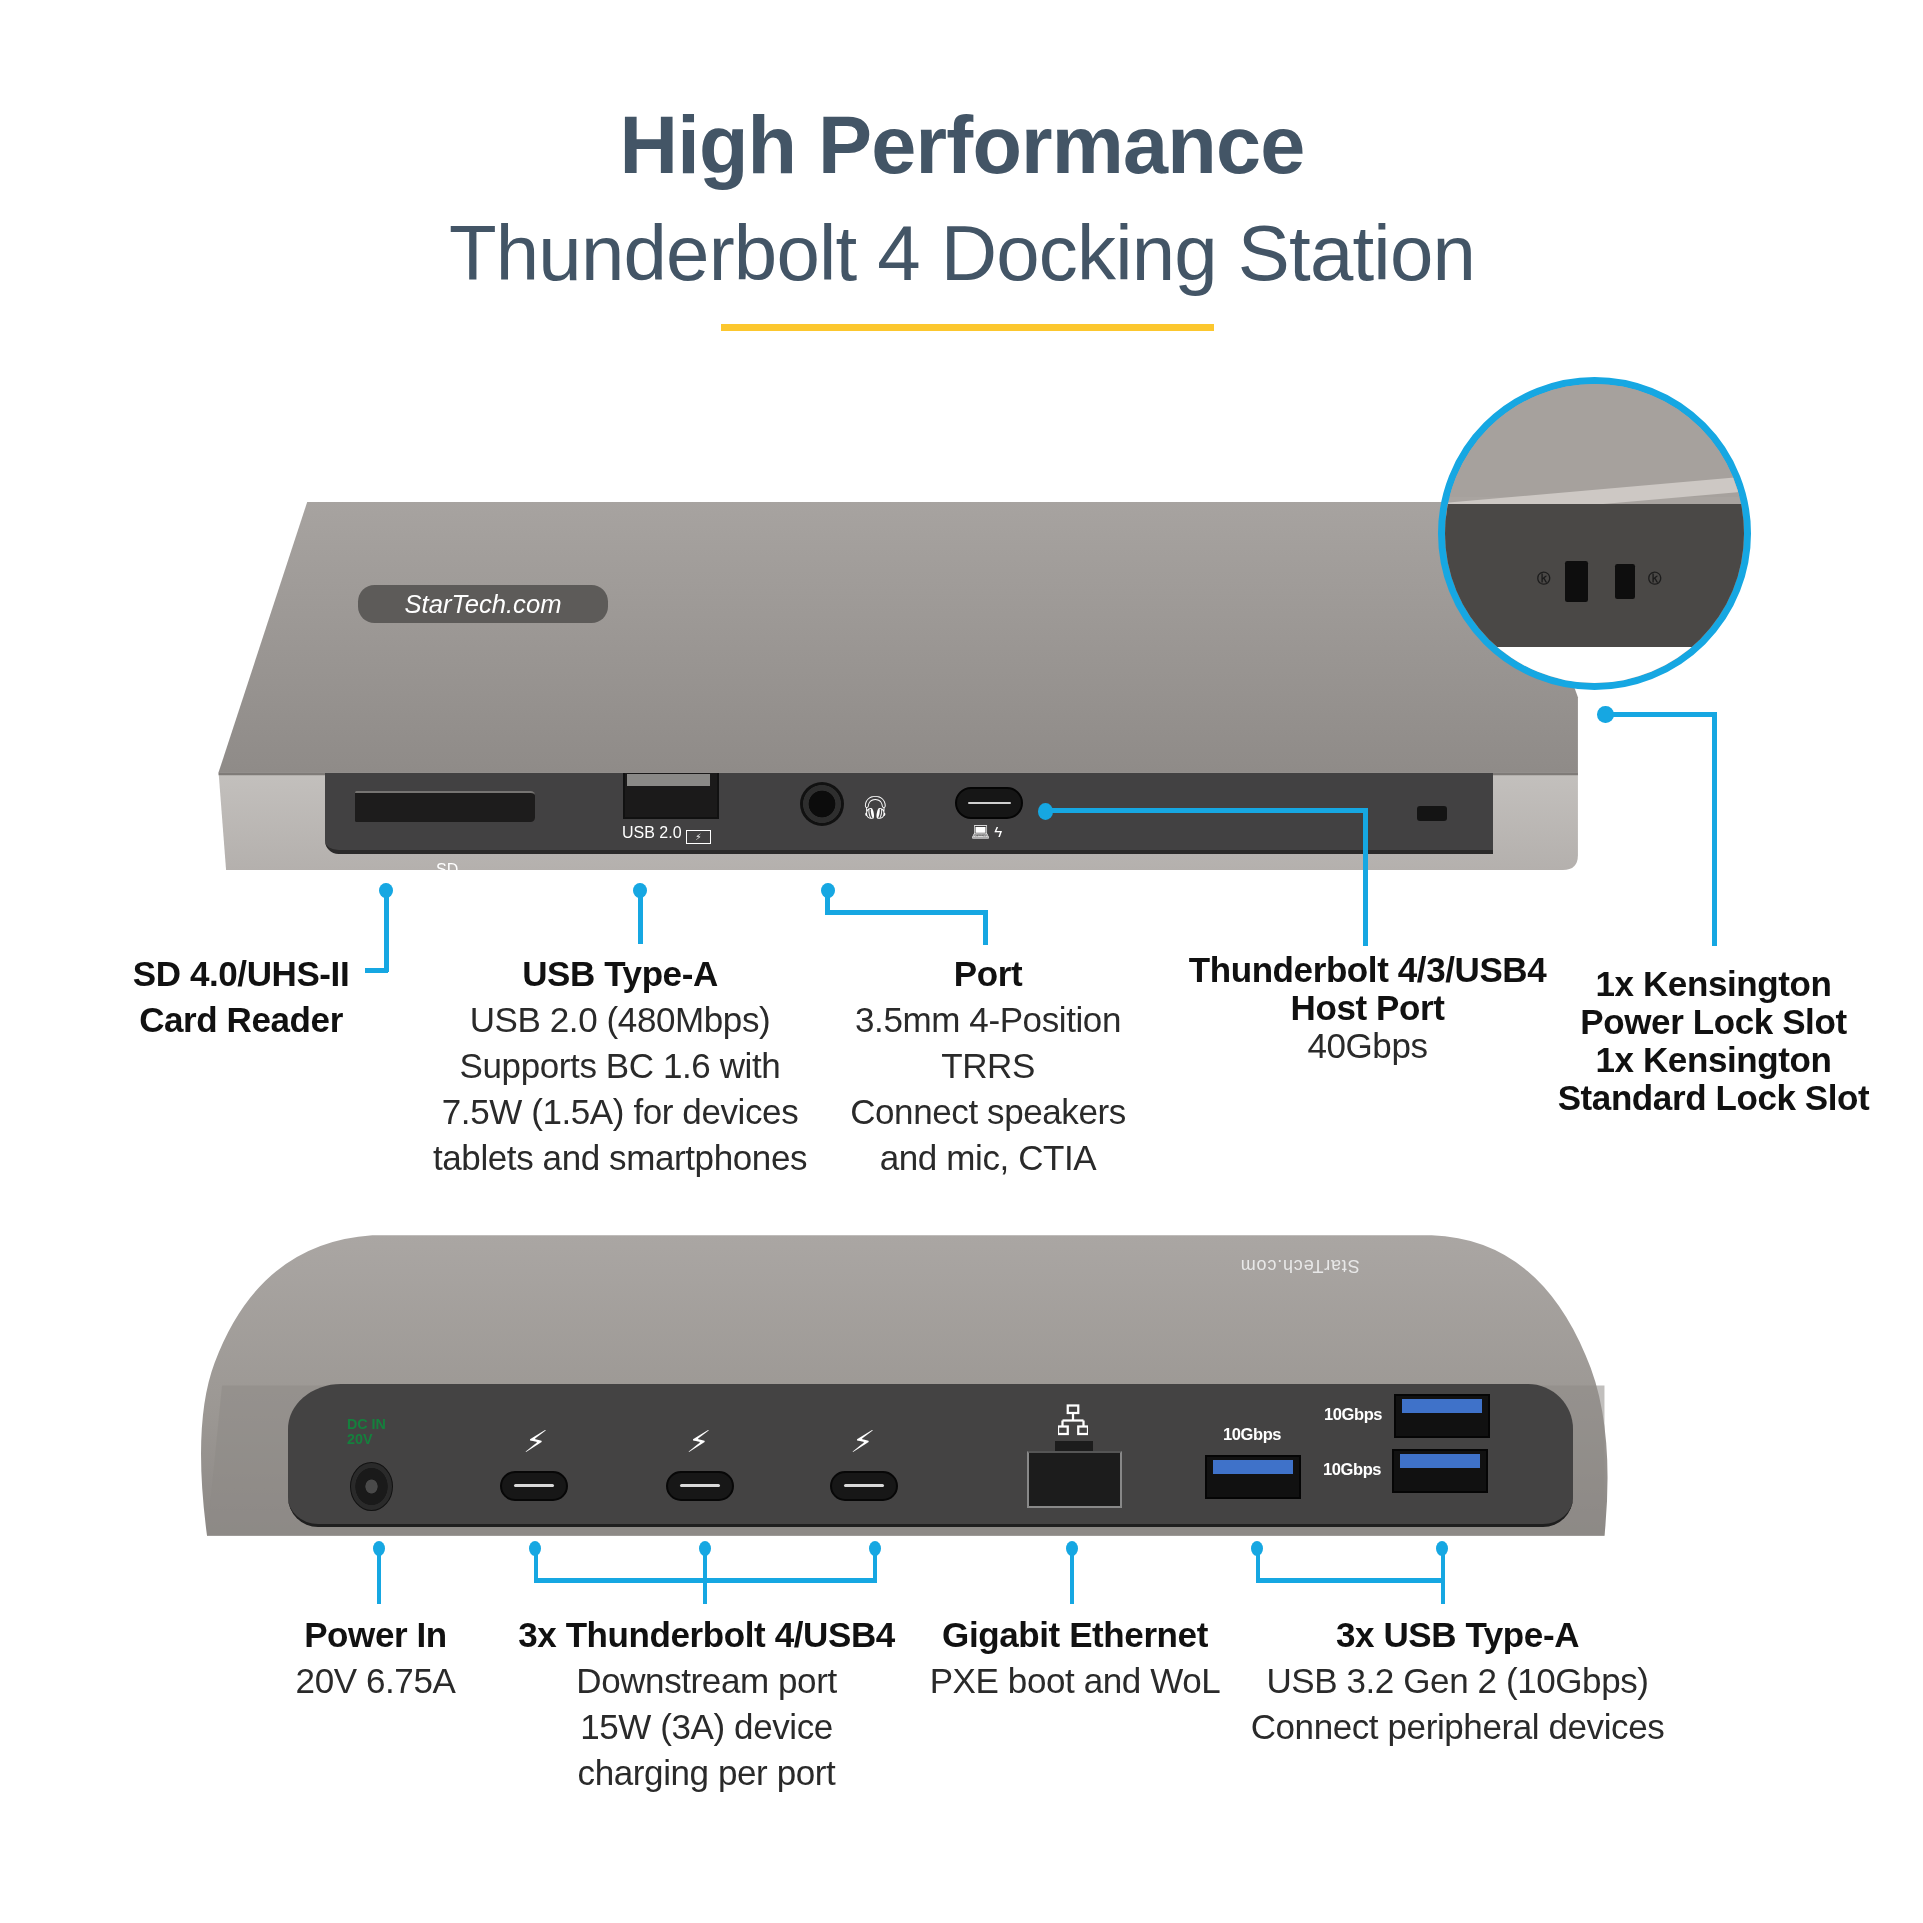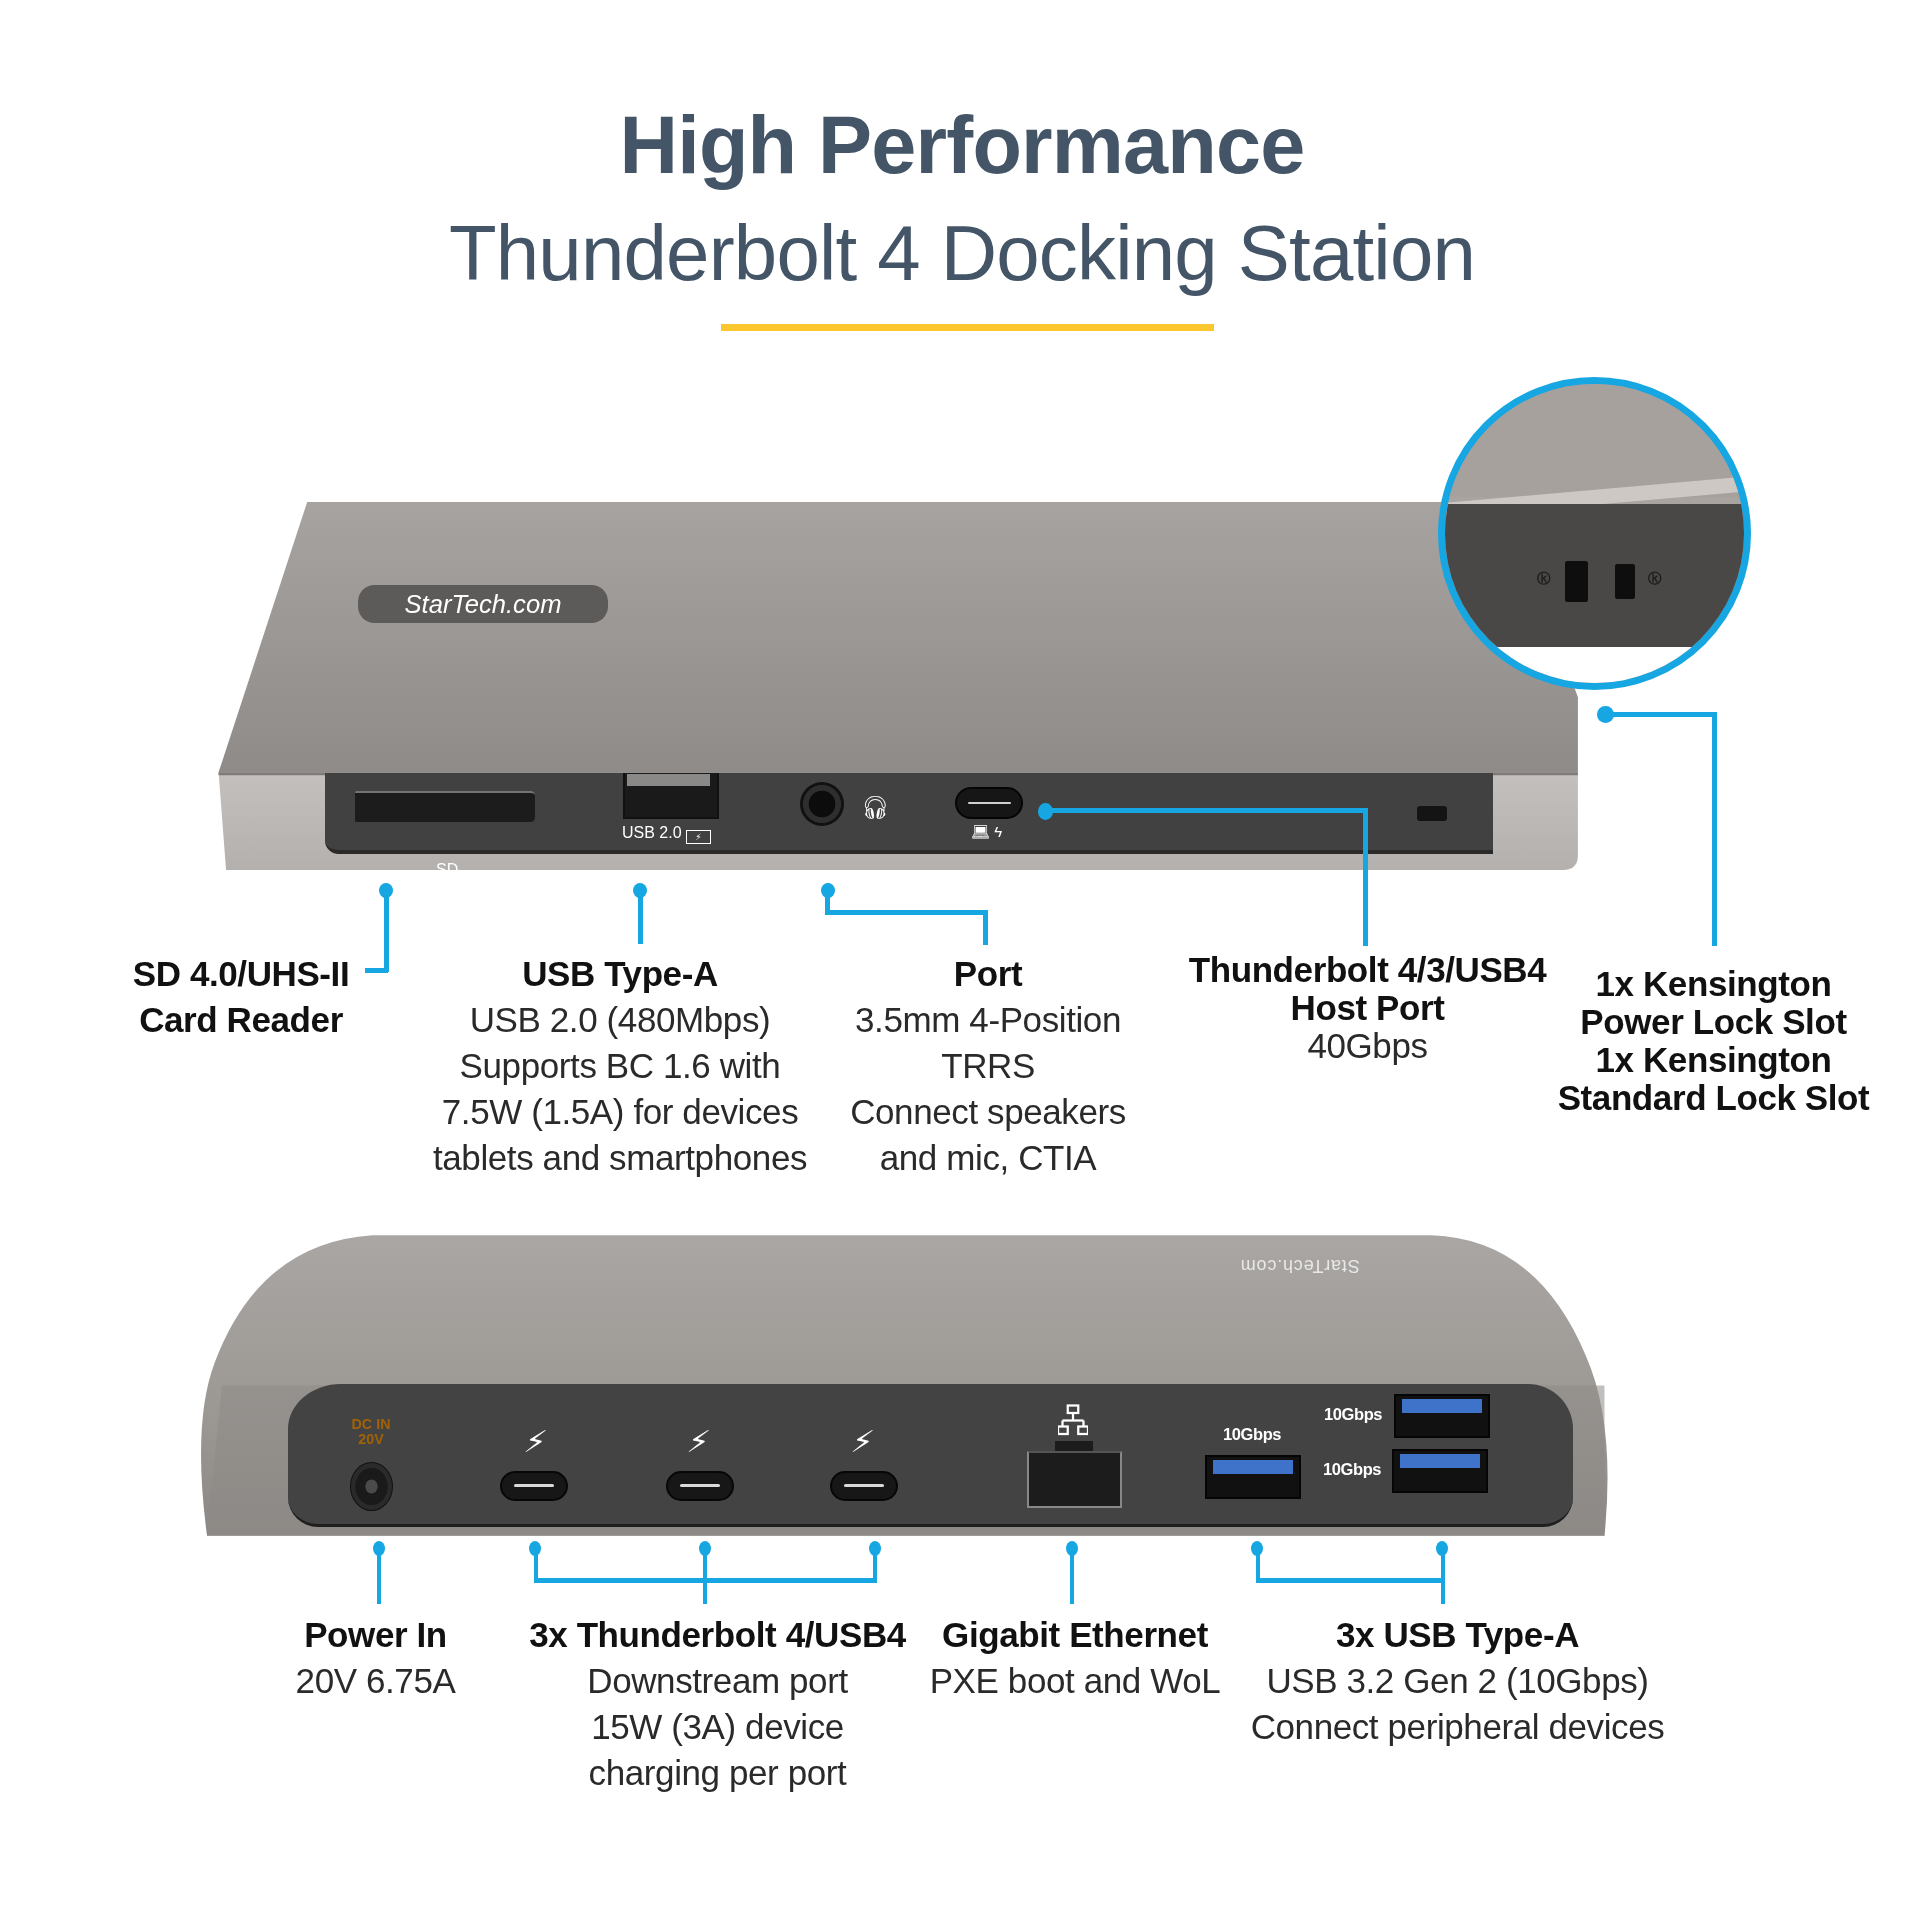--- a/index.html
+++ b/index.html
@@ -52,21 +52,21 @@
   .label { text-align:center; color:#111111; line-height:46px; font-size:35px; }
   .label .head { font-weight:700; letter-spacing:-0.4px; }
   .label .sub { font-weight:400; color:#2a2a2a; letter-spacing:-0.4px; }
 
   
   .rear-shell { left:192px; top:1235px; width:1426px; height:301px; }
   .rear-panel { left:288px; top:1384px; width:1285px; height:143px; border-radius:53px 45px 30px 30px / 45px 45px 30px 30px;
                 background:#444343; border-bottom:3.8px solid #1f1f1f; box-sizing:border-box; }
   .rear-logo { left:1240px; top:1255px; color:#e8e8e8; font-size:18px; transform:rotate(180deg);
                letter-spacing:0.8px; }
-  .dc-label { color:#a16207; font-size:14.3px; font-weight:700; text-align:center; line-height:15px; }
+  .dc-label { color:#15803d; font-size:14.3px; font-weight:700; line-height:15px; }
   .dc-jack { left:350px; top:1462px; width:41px; height:47px; border-radius:50%;
              background:radial-gradient(ellipse, #4a4a4a 0 20%, #1a1a1a 22% 55%, #2a2a2a 57% 100%); border:1.5px solid #111; }
   .typec { width:68px; height:30px; border-radius:15px; background:#171717; border:2.3px solid #070707; box-sizing:border-box; }
   .typec::after { content:""; position:absolute; left:12px; right:12px; top:11.3px; height:3px; background:#d9d9d9; border-radius:1.5px; }
   .bolt { color:#ffffff; font-size:30px; font-weight:700; transform:skewX(-10deg); }
   .rj45 { left:1027px; top:1451px; width:95px; height:57px; background:#1c1c1c; border:2.3px solid #888; border-top-color:#555; box-sizing:border-box; }
   .rj45-tab { left:1055px; top:1441px; width:38px; height:12px; background:#1c1c1c; }
   .net-icon { color:#ffffff; font-size:25.6px; }
   .usb3 { width:96px; height:44px; background:#111; border:2.3px solid #050505; box-sizing:border-box; }
   .usb3::before { content:""; position:absolute; left:6px; right:6px; top:3px; height:13.5px; background:#3f72c9; }
@@ -253,21 +253,21 @@
 <div class="abs dot" style="left:1436px;top:1541px;width:12px;"></div>
 <div class="abs line" style="left:1256px;top:1548px;width:3.8px;height:35px;"></div>
 <div class="abs line" style="left:1441px;top:1548px;width:3.8px;height:56px;"></div>
 <div class="abs line" style="left:1256px;top:1578px;width:189px;height:5.3px;"></div>
 
 <div class="abs label" style="left:263px;top:1612px;width:225px;">
   <div class="head">Power In</div>
   <div class="sub">20V 6.75A</div>
 </div>
 
-<div class="abs label" style="left:522px;top:1612px;width:391px;">
+<div class="abs label" style="left:511px;top:1612px;width:391px;">
   <div class="head">3x Thunderbolt 4/USB4</div>
   <div class="sub">Downstream port</div>
   <div class="sub">15W (3A) device</div>
   <div class="sub">charging per port</div>
 </div>
 
 <div class="abs label" style="left:917px;top:1612px;width:316px;">
   <div class="head">Gigabit Ethernet</div>
   <div class="sub">PXE boot and WoL</div>
 </div>

